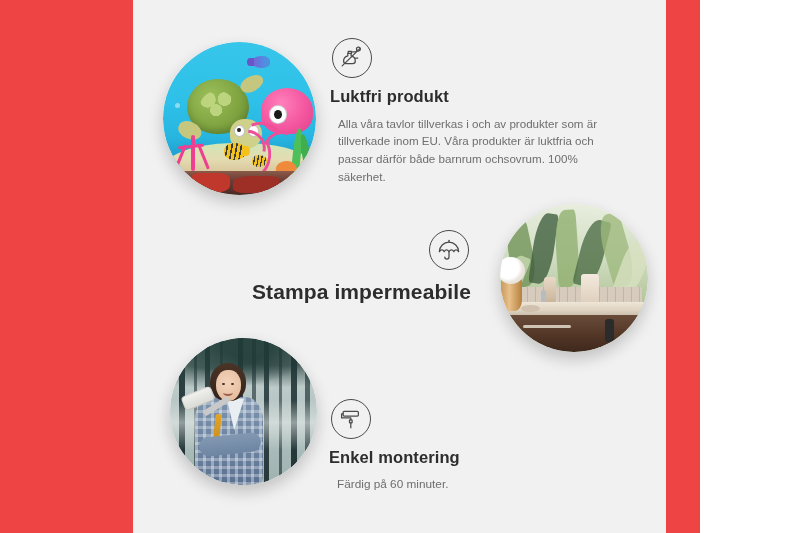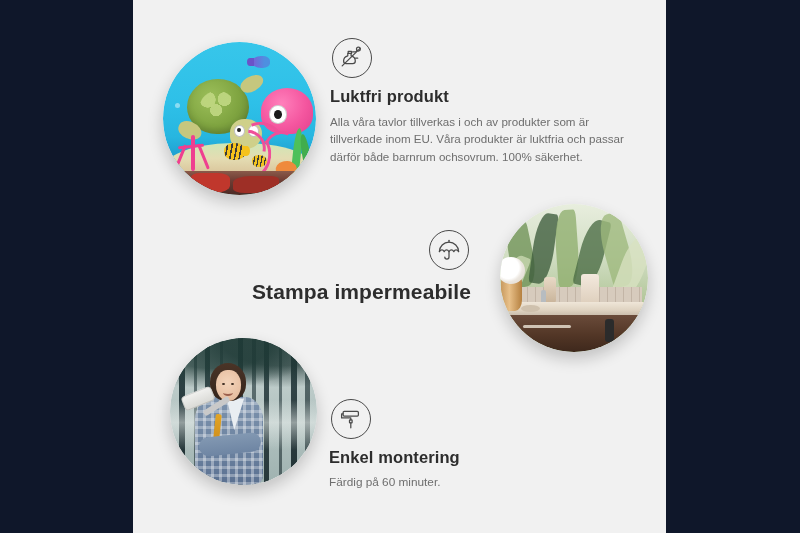--- a/index.html
+++ b/index.html
@@ -10,23 +10,23 @@
   }
   body {
     width: 800px;
     height: 533px;
     overflow: hidden;
     font-family: "Liberation Sans", "DejaVu Sans", sans-serif;
   }
 
   .page {
     position: relative;
-    width: 800px;
+    width: 700px;
     height: 533px;
-    background: #0f172a;
+    background: #ef4444;
   }
 
   
   .panel {
     position: absolute;
     left: 133px;
     top: 0;
     width: 533px;
     height: 533px;
     background: #f1f1f1;
@@ -348,21 +348,21 @@
     font-weight: 700;
     color: #2d2d2d;
     letter-spacing: .1px;
     margin: 9px 0 6px 0;
     line-height: 1.2;
   }
   .feat-body {
     font-size: 11.6px;
     color: #6e6e6e;
     line-height: 1.52;
-    margin: 0;
+    margin: 8px;
   }
 
   
   #feature-odourless { left: 197px; top: 38px; width: 300px; text-align: left; }
   #feature-odourless .feat-icon { margin-left: 2px; }
 
   
   #feature-waterproof { left: 60px; top: 230px; width: 278px; text-align: right; }
   #feature-waterproof .icon-wrap { display:flex; justify-content:flex-end; }
   #feature-waterproof .feat-icon { margin-right: 2px; }

